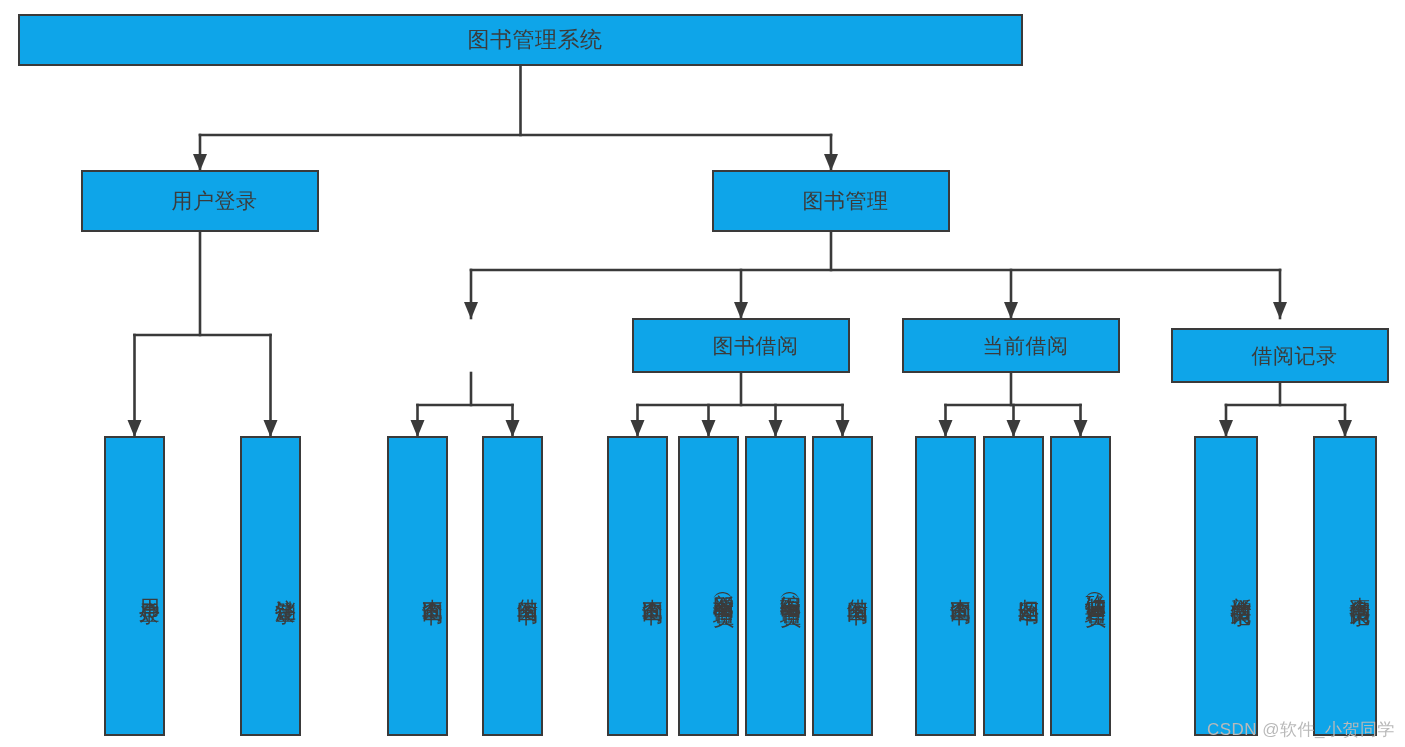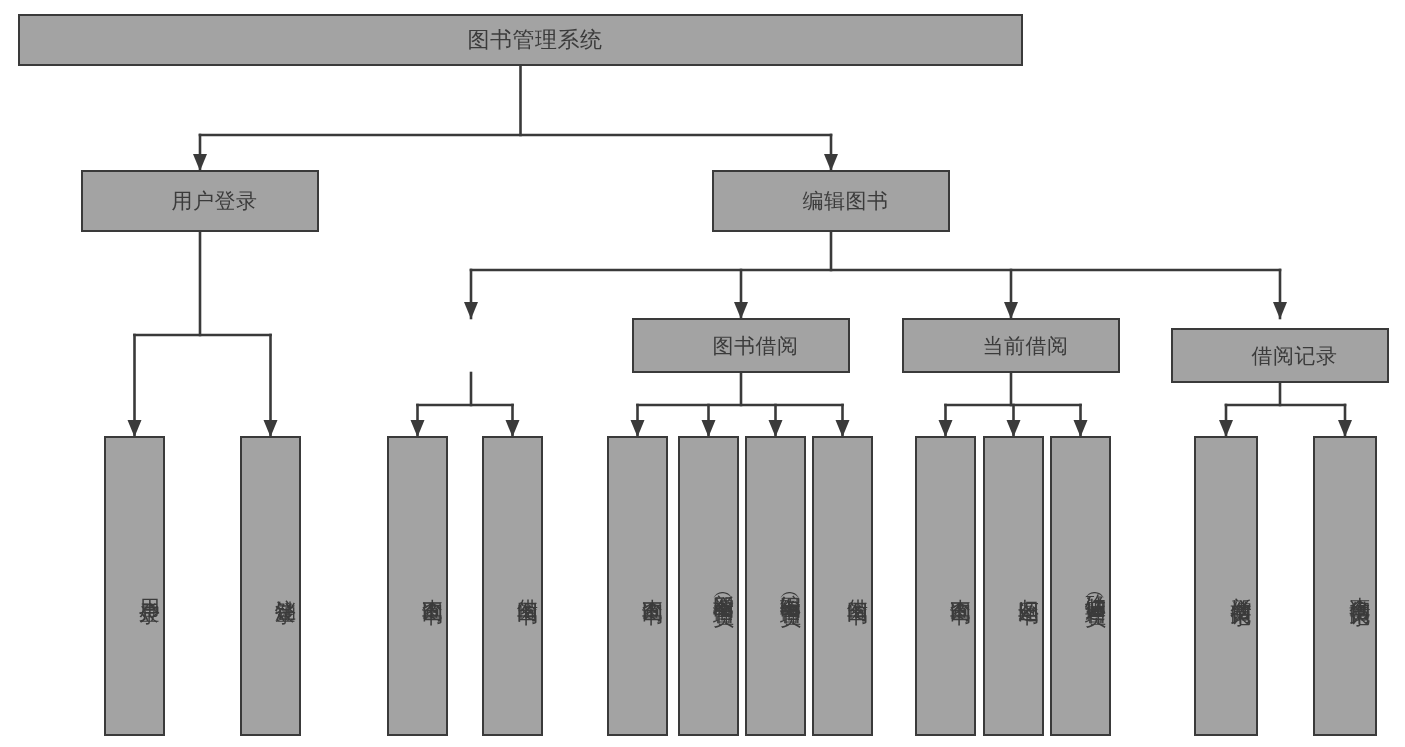--- a/index.html
+++ b/index.html
@@ -20,21 +20,21 @@
     left: 0;
     top: 0;
     width: 1405px;
     height: 747px;
     pointer-events: none;
   }
   .node {
     position: absolute;
     box-sizing: border-box;
     border: 2px solid #3a3a3a;
-    background: #a3a3a3;
+    background: #0ea5e9;
     display: flex;
     align-items: center;
     justify-content: center;
     color: #3b3b3b;
     padding-left: 29px;
   }
   .node .label {
     color: #3b3b3b;
     letter-spacing: 0.5px;
   }
@@ -132,21 +132,21 @@
     </svg>
 
   <div class="node horiz root" style="left: 18px; top: 14px; width: 1005px; height: 52px;">
     <span class="label">图书管理系统</span>
   </div>
 
   <div class="node horiz" style="left: 81px; top: 170px; width: 238px; height: 62px;">
     <span class="label">用户登录</span>
   </div>
   <div class="node horiz" style="left: 712px; top: 170px; width: 238px; height: 62px;">
-    <span class="label">编辑图书</span>
+    <span class="label">图书管理</span>
   </div>
 
   <div class="node horiz" style="left: 632px; top: 318px; width: 218px; height: 55px;">
     <span class="label">图书借阅</span>
   </div>
   <div class="node horiz" style="left: 902px; top: 318px; width: 218px; height: 55px;">
     <span class="label">当前借阅</span>
   </div>
   <div class="node horiz" style="left: 1171px; top: 318px; width: 218px; height: 55px; margin-top: 10px;">
     <span class="label">借阅记录</span>
@@ -189,13 +189,14 @@
     <span class="label">确认归还（管理员）</span>
   </div>
 
   <div class="node vert" style="left: 1194px; top: 436px; width: 64px; height: 300px;">
     <span class="label">新增借阅记录</span>
   </div>
   <div class="node vert" style="left: 1313px; top: 436px; width: 64px; height: 300px;">
     <span class="label">查询借阅记录</span>
   </div>
 
+  <div class="watermark">CSDN @软件_小贺同学</div>
 </div>
 
 </body></html>

